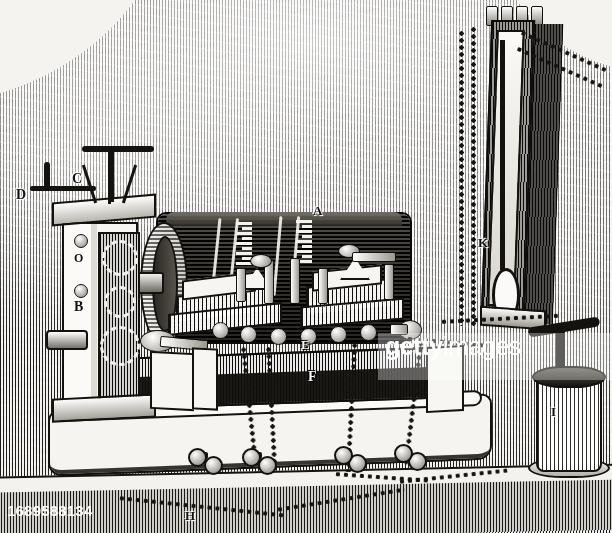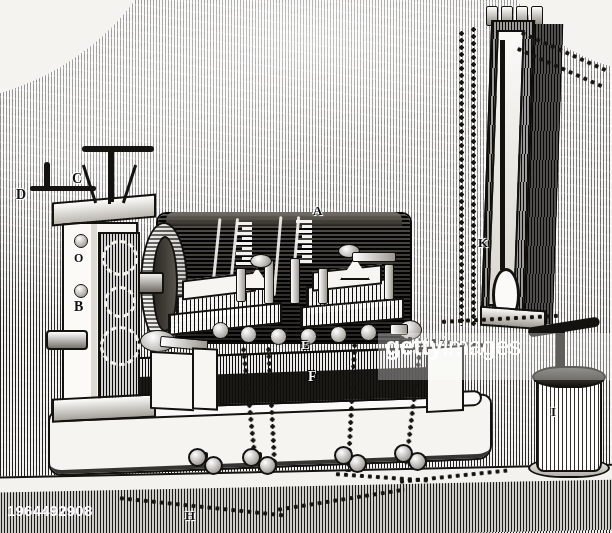--- a/index.html
+++ b/index.html
@@ -495,15 +495,15 @@
       <div class="lbl lbl-lt" style="left: 308px; top: 370px; font-size: 14px;">F</div>
       <div class="lbl" style="left: 185px; top: 509px; font-size: 13px;">H</div>
       <div class="lbl" style="left: 551px; top: 405px; font-size: 13px;">I</div>
       <div class="lbl" style="left: 478px; top: 236px; font-size: 13px;">K</div>
     </div>
 
   <div class="wm-band"></div>
   <div class="wm-getty">
     <b>getty</b><span>images</span>
   </div>
-  <div class="wm-id">1964492908</div>
+  <div class="wm-id">1689588134</div>
 
 </div>
 
 </body></html>

